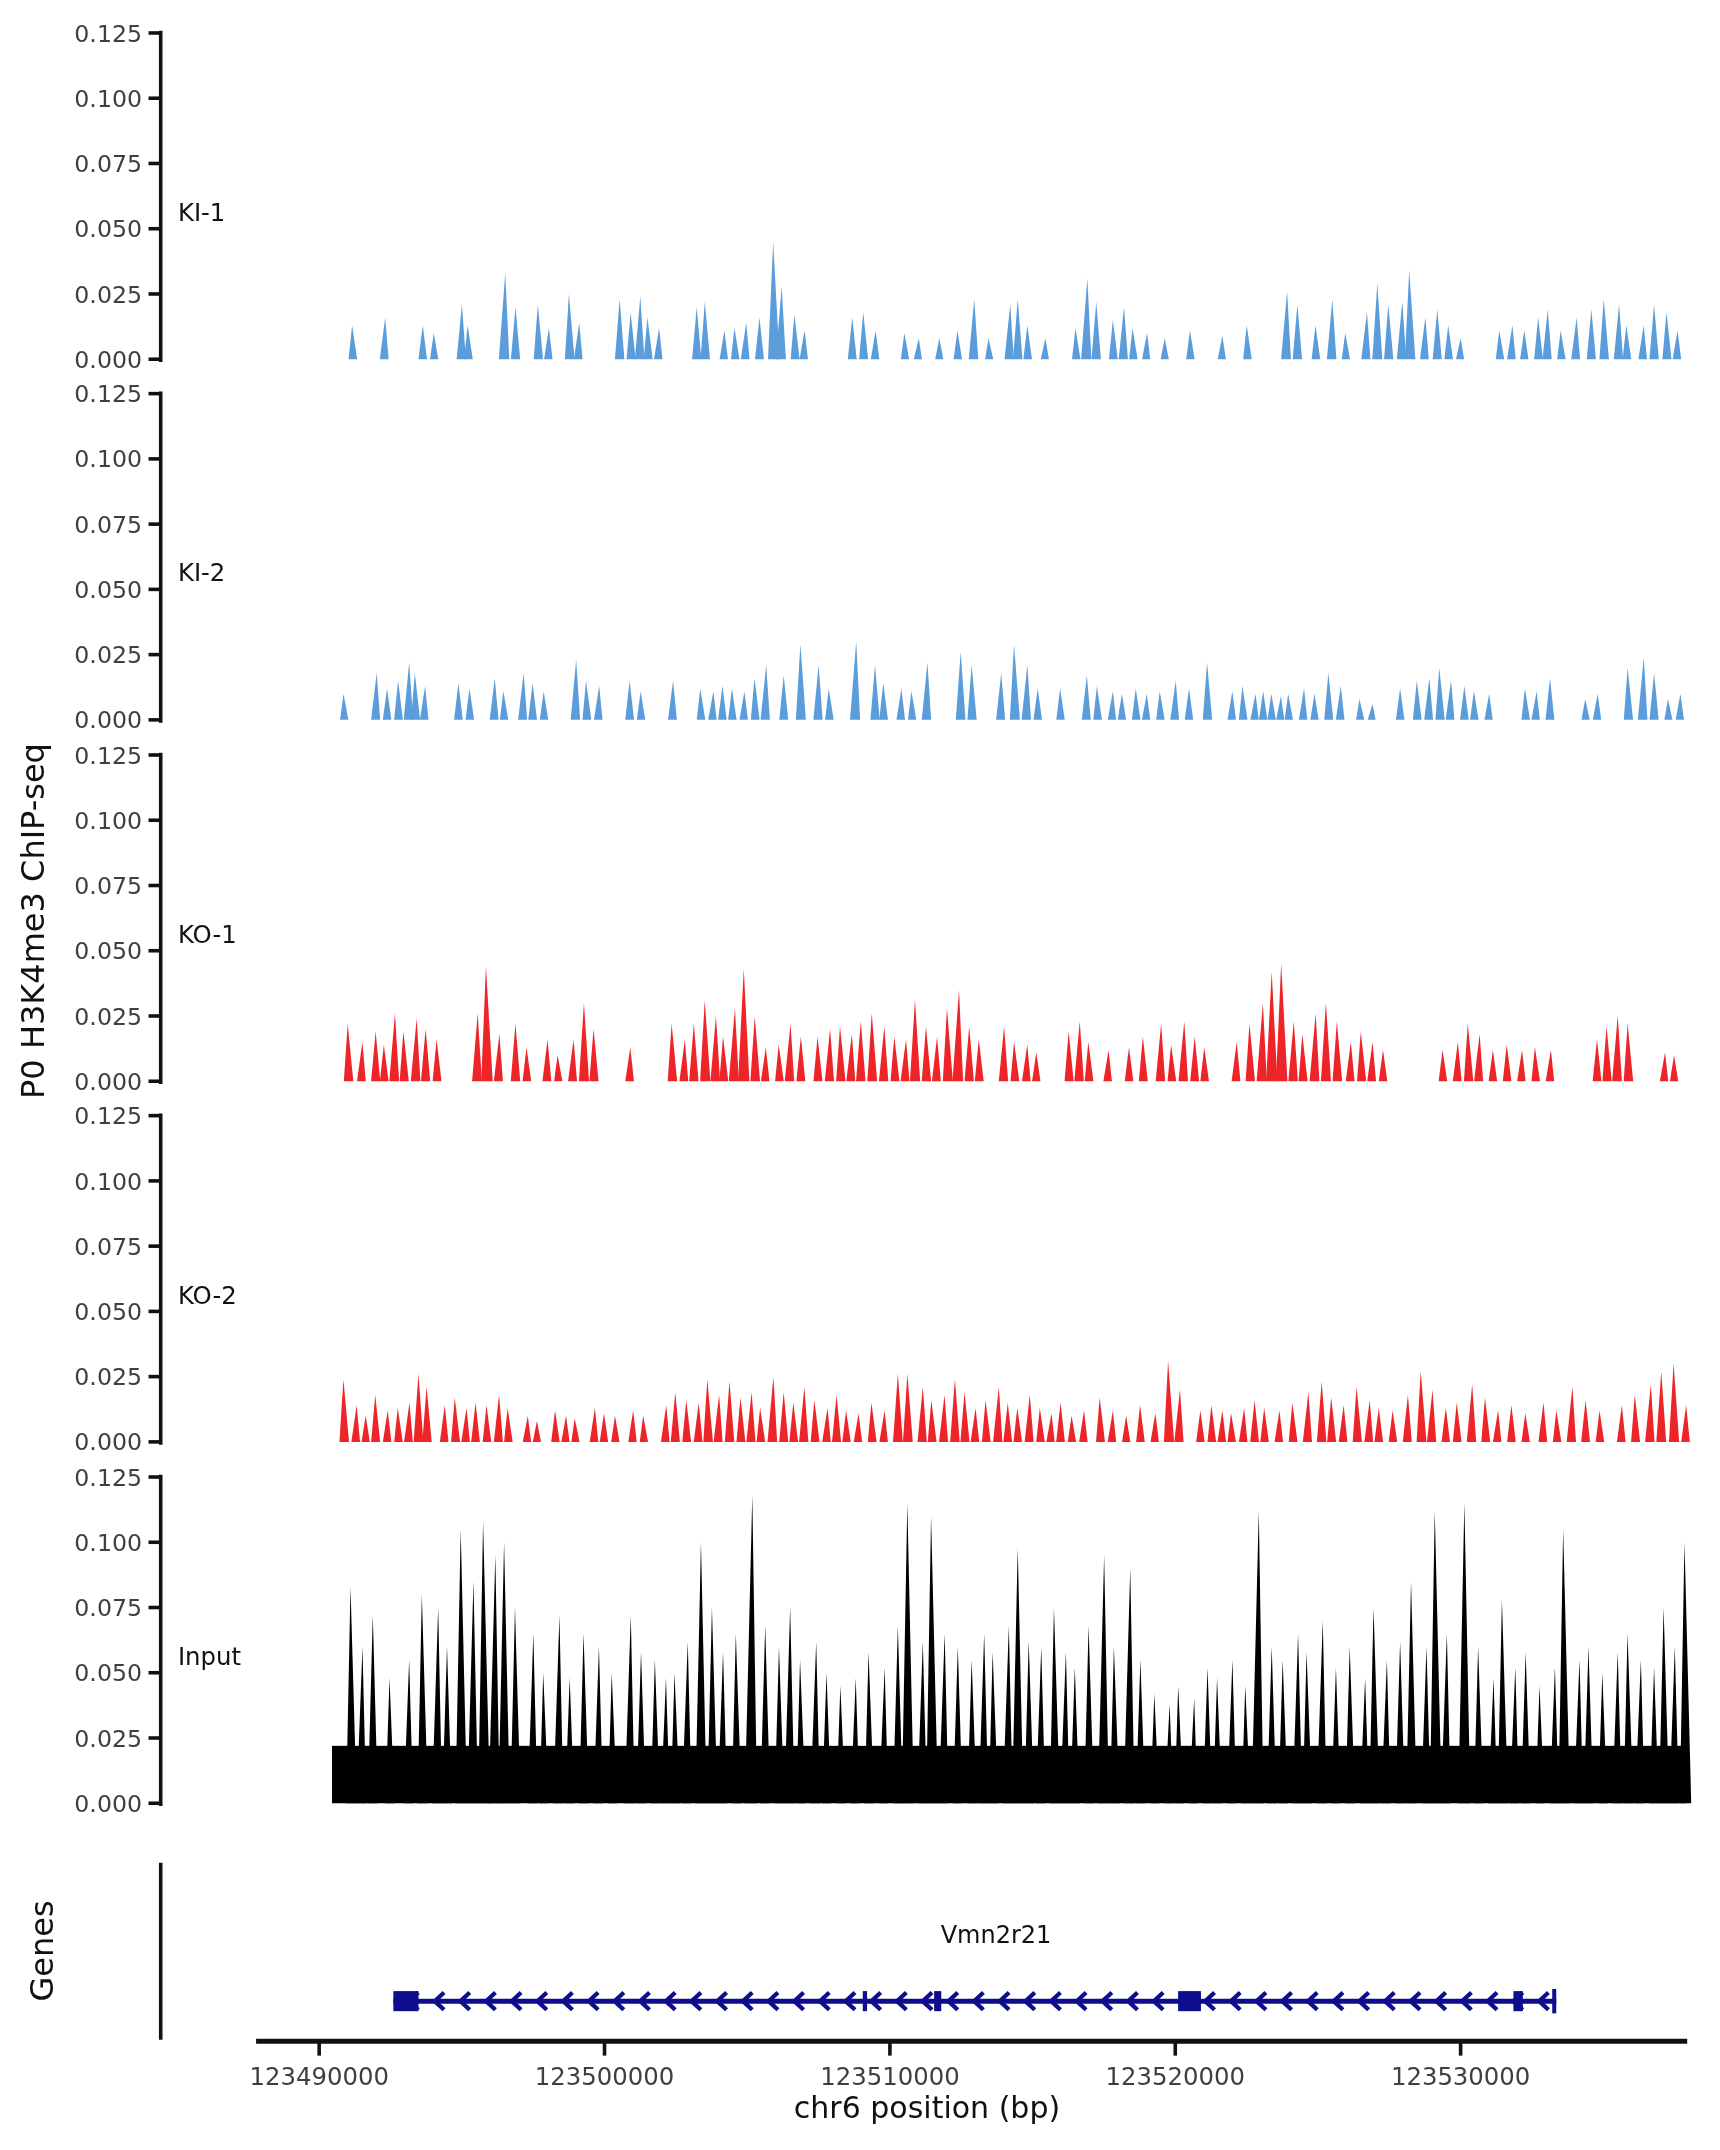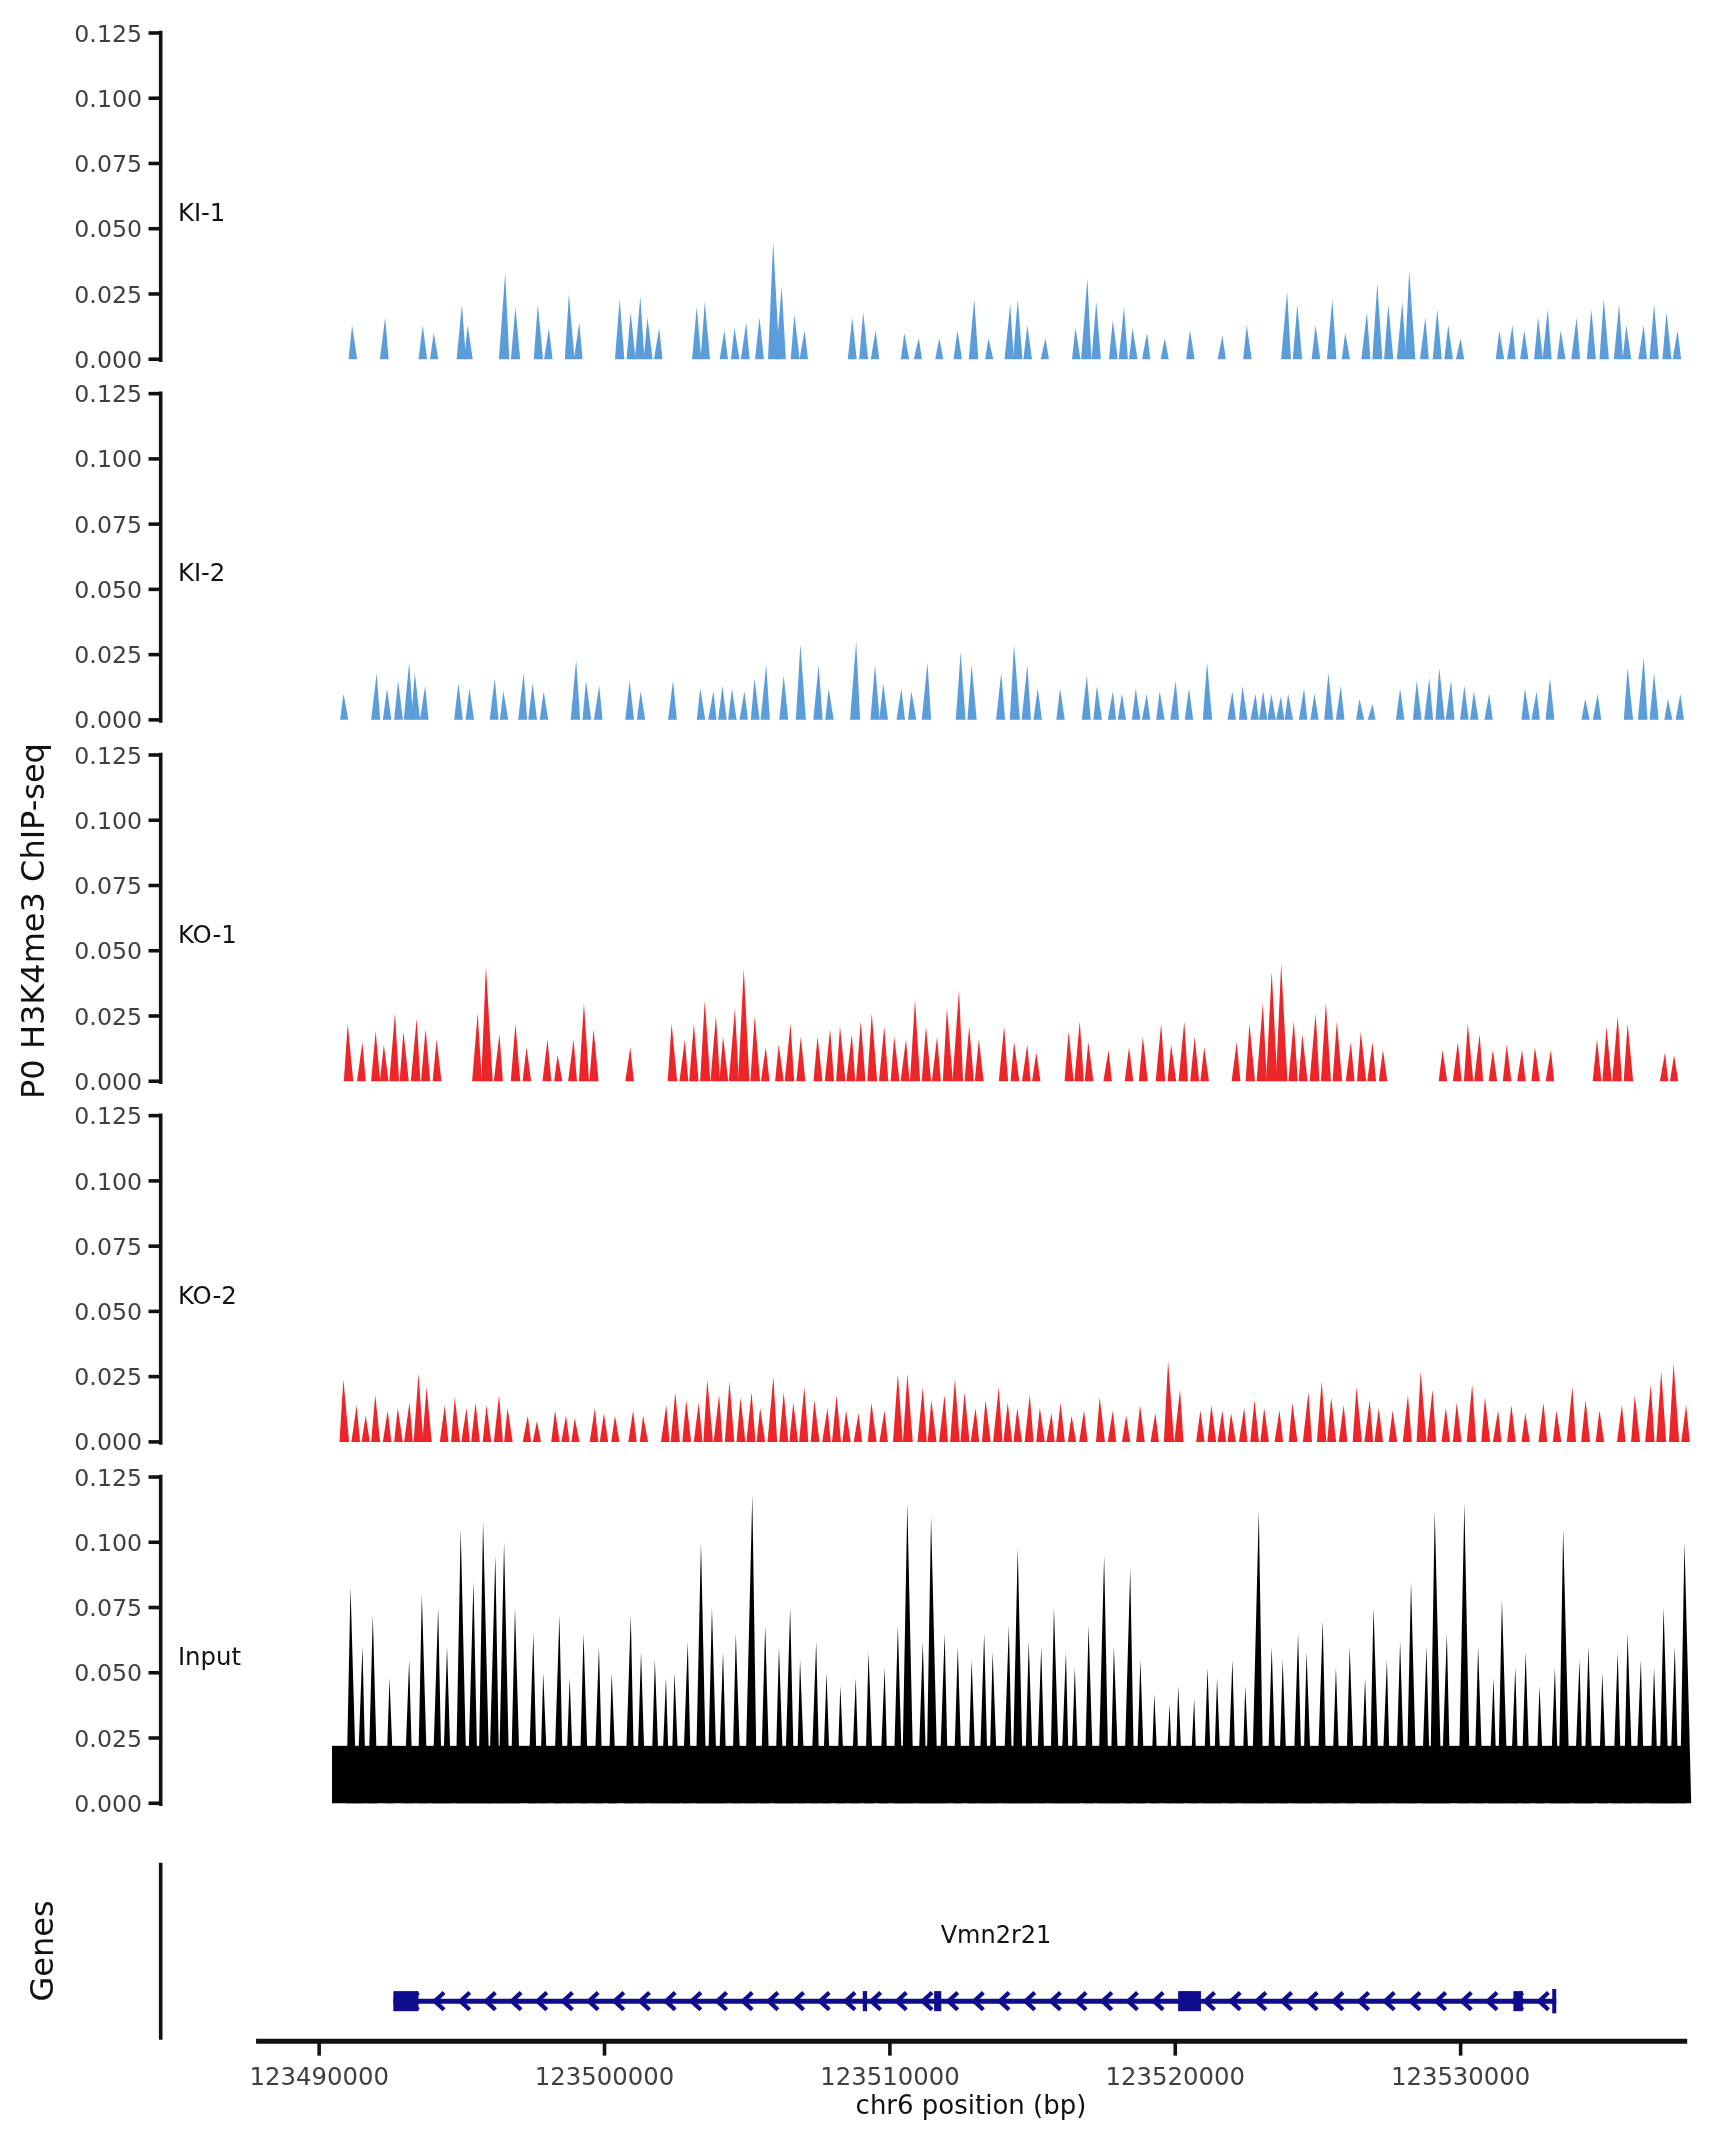--- a/index.html
+++ b/index.html
@@ -12,23 +12,23 @@
   }
   .rot-label{
     position:absolute;
     white-space:nowrap;
     transform:translate(-50%,-50%) rotate(-90deg);
     color:#111;
   }
   #ylabel{left:33px;top:921px;font-size:32px;}
   #geneslabel{left:42px;top:1951px;font-size:32px;}
   #xlabel{
-    position:absolute;left:971px;top:2090px;
+    position:absolute;left:927px;top:2090px;
     transform:translateX(-50%);
-    font-size:26px;color:#111;white-space:nowrap;
+    font-size:30px;color:#111;white-space:nowrap;
   }
   #genename{
     position:absolute;top:1921px;
     transform:translateX(-50%);
     font-size:24px;color:#111;white-space:nowrap;
   }
   svg{position:absolute;left:0;top:0;}
   svg text{font-family:"DejaVu Sans","Liberation Sans",sans-serif;}
 </style>
 </head>

